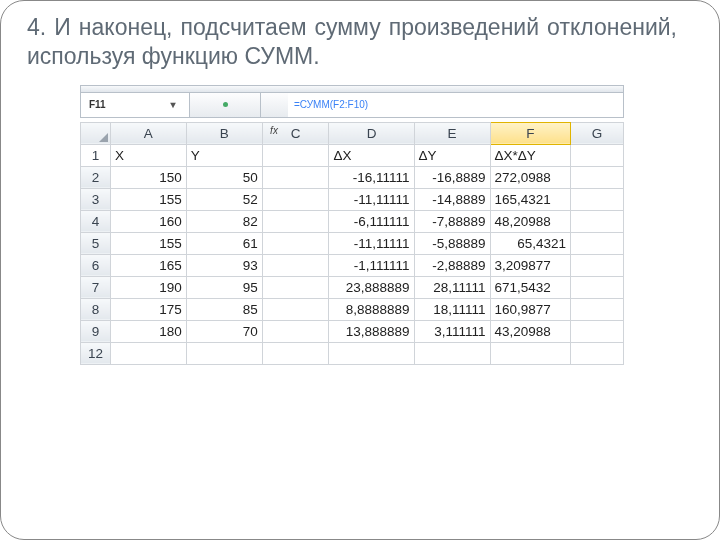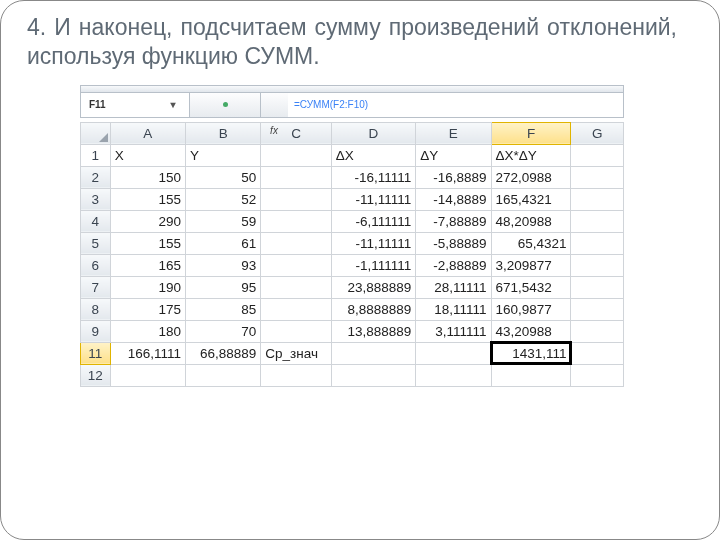--- a/index.html
+++ b/index.html
@@ -197,22 +197,22 @@
             <td>155</td>
             <td>52</td>
             <td></td>
             <td>-11,11111</td>
             <td>-14,8889</td>
             <td class="l">165,4321</td>
             <td></td>
           </tr>
       <tr>
             <td class="rowhdr">4</td>
-            <td>290</td>
-            <td>59</td>
+            <td>160</td>
+            <td>82</td>
             <td></td>
             <td>-6,111111</td>
             <td>-7,88889</td>
             <td class="l">48,20988</td>
             <td></td>
           </tr>
       <tr>
             <td class="rowhdr">5</td>
             <td>155</td>
             <td>61</td>
@@ -256,30 +256,20 @@
             <td class="rowhdr">9</td>
             <td>180</td>
             <td>70</td>
             <td></td>
             <td>13,888889</td>
             <td>3,111111</td>
             <td class="l">43,20988</td>
             <td></td>
           </tr>
 
-      <tr class="sel">
-        <td class="rowhdr">11</td>
-        <td>166,1111</td>
-        <td>66,88889</td>
-        <td class="l">Ср_знач</td>
-        <td></td>
-        <td></td>
-        <td class="selcell">1431,111</td>
-        <td></td>
-      </tr>
       <tr>
             <td class="rowhdr">12</td>
             <td></td>
             <td></td>
             <td></td>
             <td></td>
             <td></td>
             <td></td>
             <td></td>
           </tr>

